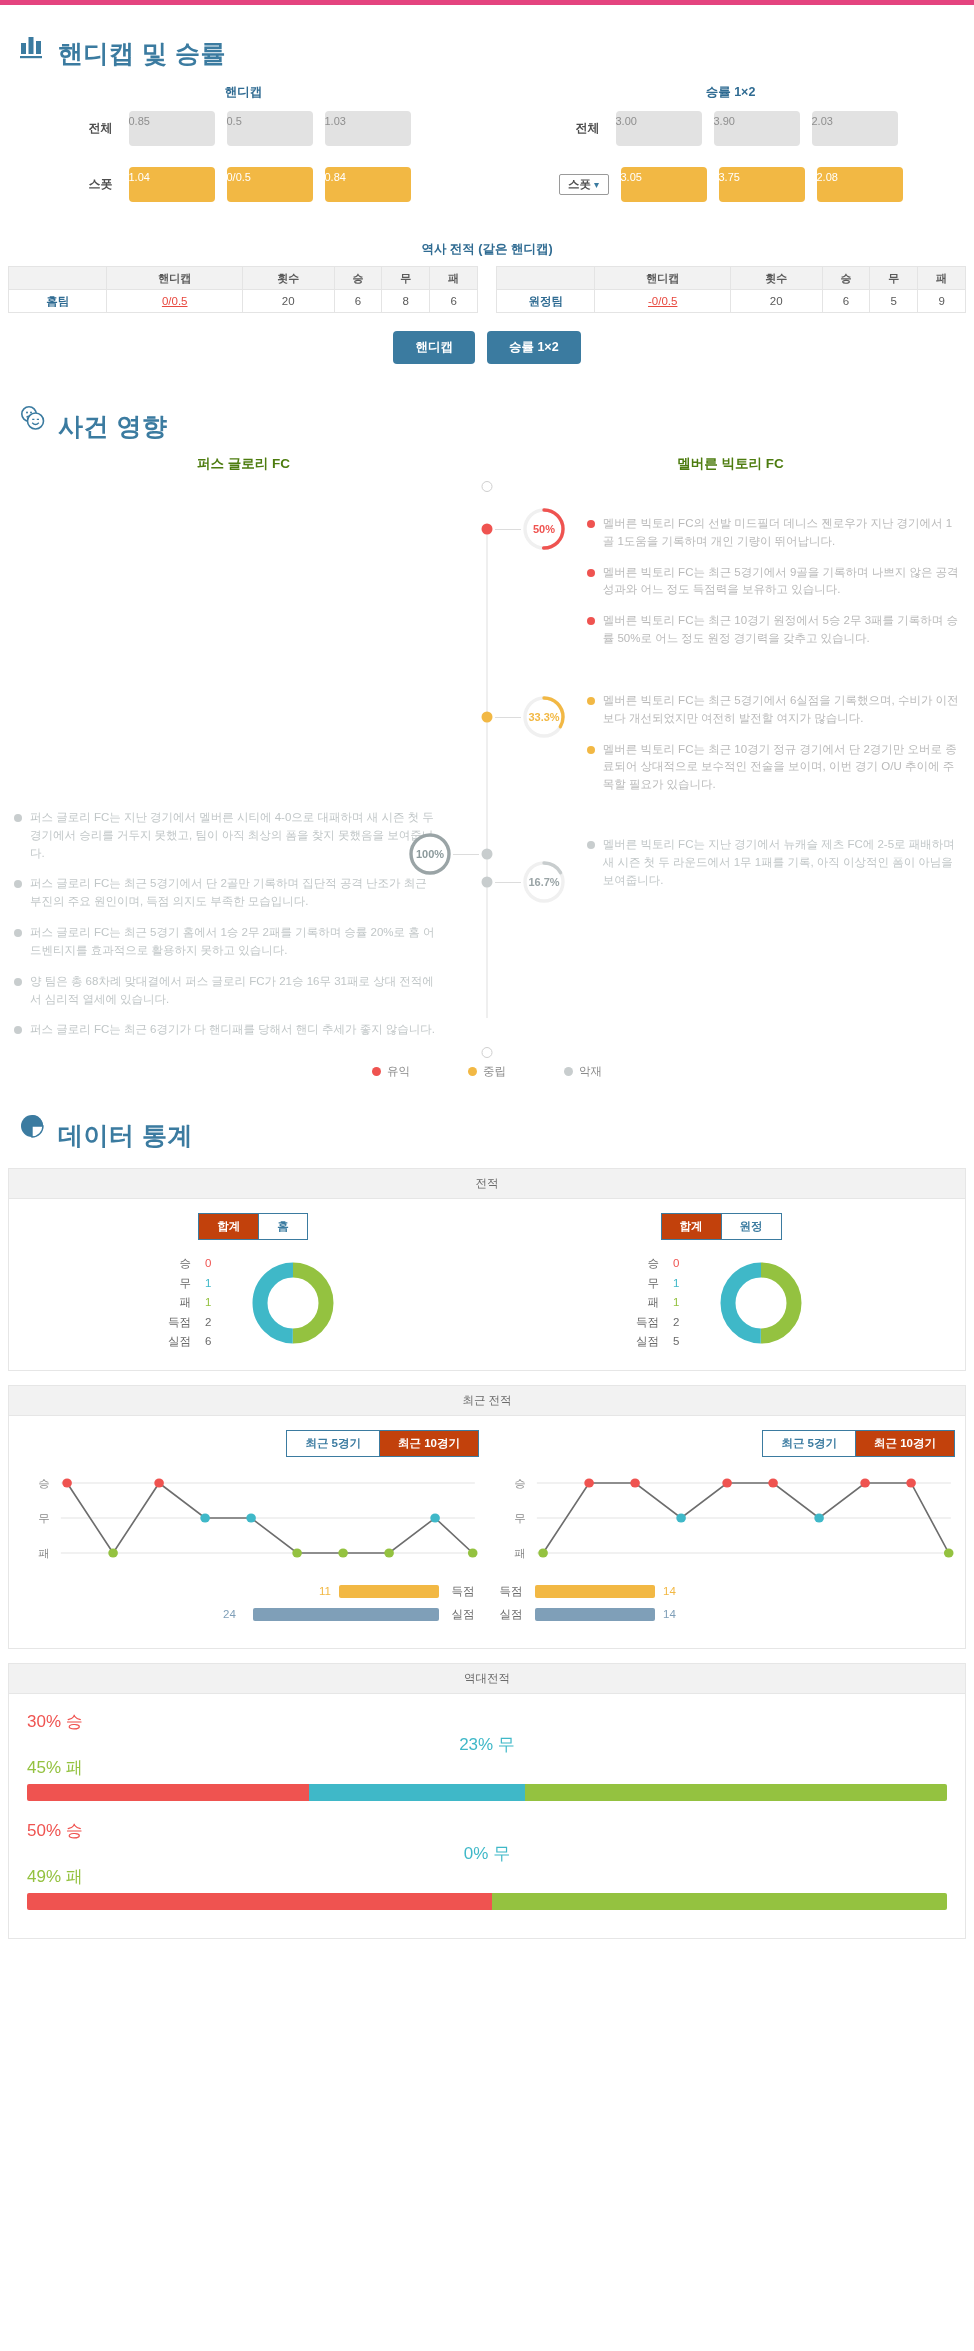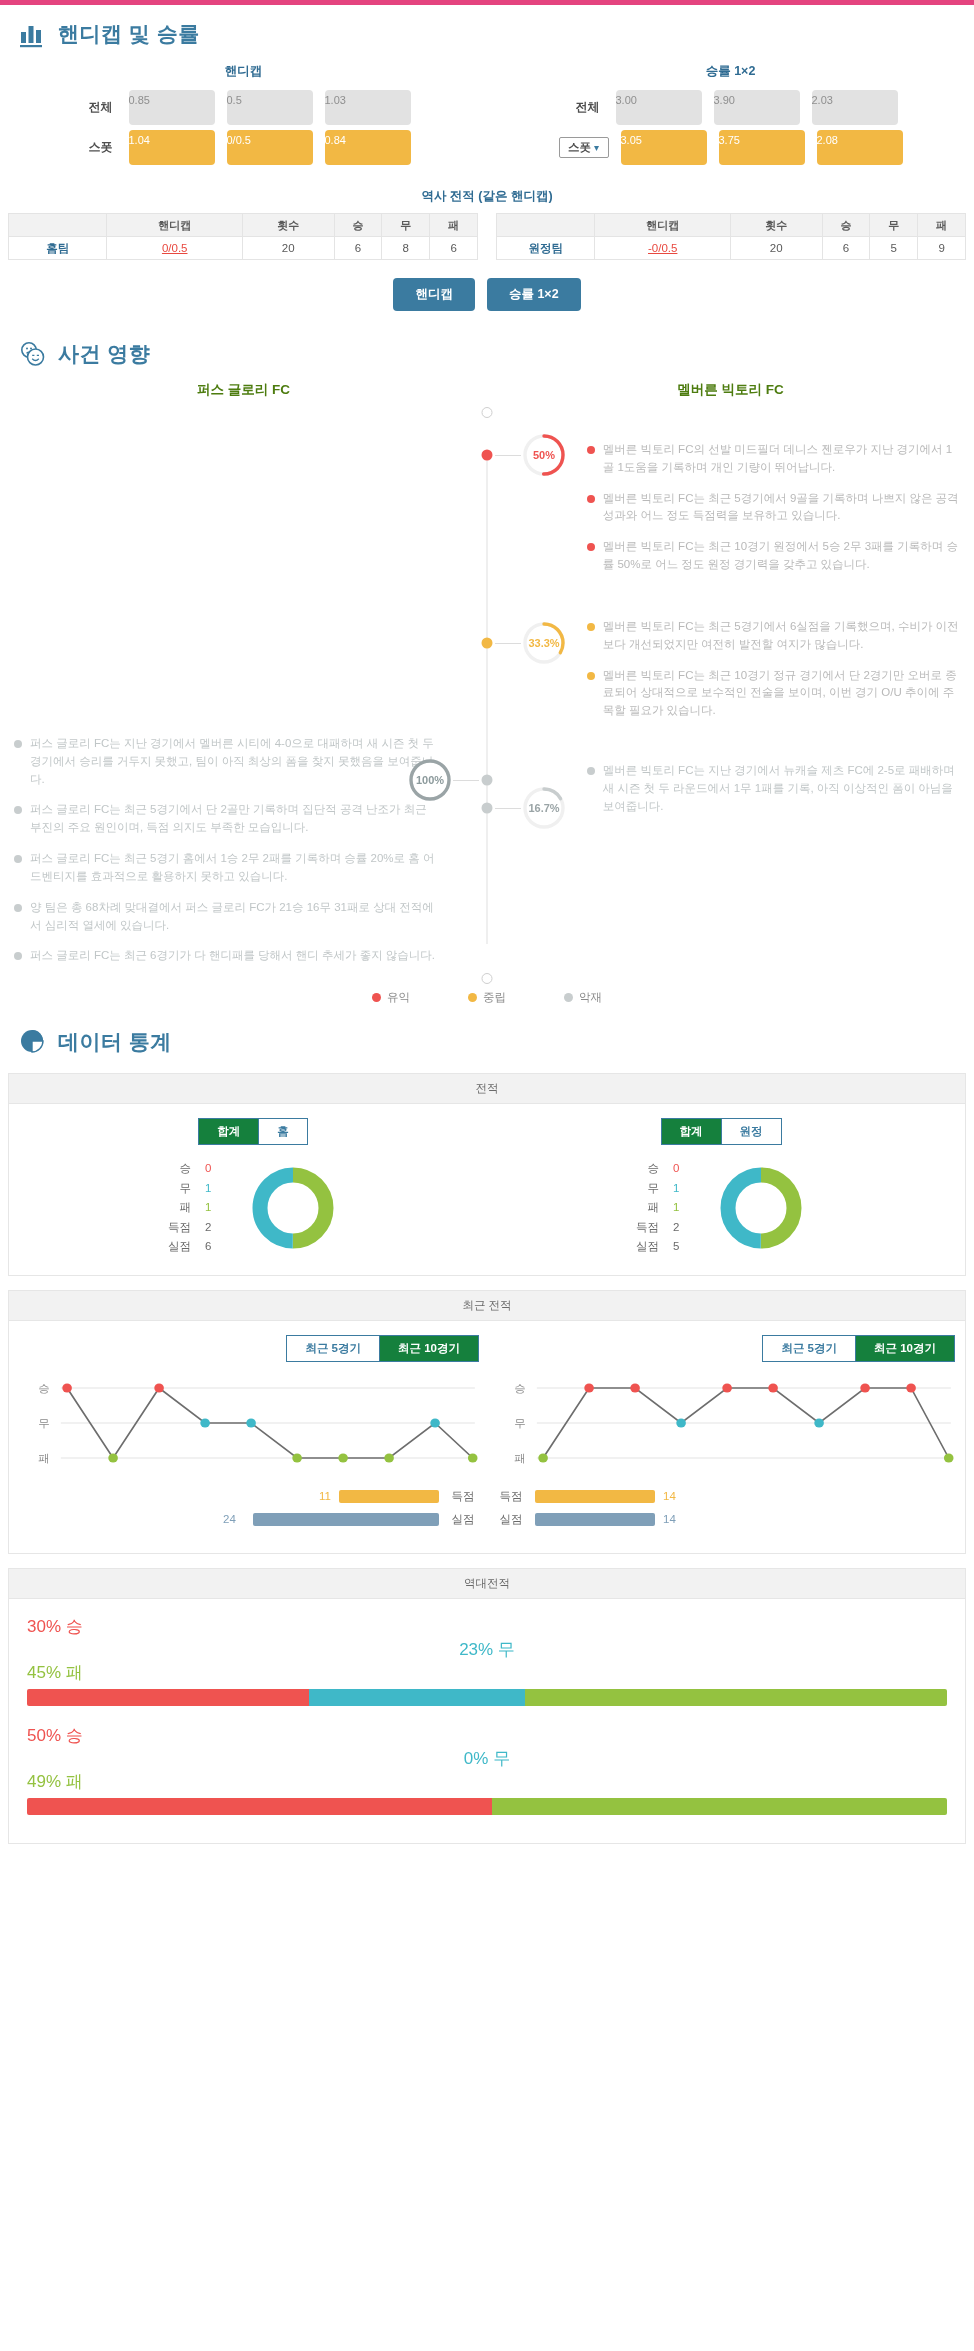--- a/index.html
+++ b/index.html
@@ -14,34 +14,34 @@
 
   
   .top-bar { height: 5px; background: #e4447f; width: 100%; }
 
   
   .section-head {
     display: flex; align-items: center; gap: 10px;
     padding: 14px 18px 6px 18px;
   }
   .section-head .sec-title {
-    font-size: 21px; font-weight: bold; color: #3b7ba0; letter-spacing: 0.5px;
+    font-size: 25px; font-weight: bold; color: #3b7ba0; letter-spacing: 0.5px; margin-top: 18px;
   }
   .sec-icon { width: 30px; height: 30px; flex: none; }
 
   
   .odds-wrap { display: flex; padding: 4px 0 6px 0; }
   .odds-col { width: 50%; }
   .odds-title {
     text-align: center; font-size: 12.5px; font-weight: bold;
     color: #2f6b92; padding: 4px 0 10px 0;
   }
   .odds-row {
     display: flex; align-items: center; justify-content: center;
-    gap: 12px; margin-bottom: 5px;
+    gap: 12px; margin-bottom: 21px;
   }
   .odds-label {
     font-size: 12px; color: #4e4e4e; font-weight: bold;
     width: 40px; text-align: right; padding-right: 4px;
   }
   .odds-cell {
     width: 86px; height: 35px; line-height: 21px; 
     border-radius: 4px; font-size: 11px;
   }
   .odds-cell.grey { background: #e2e2e2; color: #8f8f8f; }
@@ -145,21 +145,21 @@
   .card-body { padding: 14px 10px 18px 10px; }
 
   .half-row { display: flex; }
   .half { width: 50%; }
 
   .toggle-group { display: flex; justify-content: center; margin-bottom: 14px; }
   .toggle {
     font-size: 11.5px; padding: 5px 18px; border: 1px solid #3b7ba0;
     color: #3b7ba0; background: #fff; cursor: pointer; font-weight: bold;
   }
-  .toggle.active { background: #15803d; color: #fff; }
+  .toggle.active { background: #c2410c; color: #fff; }
   .toggle + .toggle { border-left: none; }
 
   .donut-row { display: flex; align-items: center; justify-content: center; gap: 22px; }
   .stat-list { font-size: 11.5px; line-height: 1.7; }
   .stat-list .r { display: flex; gap: 14px; justify-content: flex-end; }
   .stat-list .k { color: #6a6a6a; width: 26px; text-align: right; }
   .stat-list .v { width: 18px; text-align: left; }
   .v.win { color: #ef5350; }
   .v.draw { color: #3fb8c8; }
   .v.loss { color: #94c240; }

